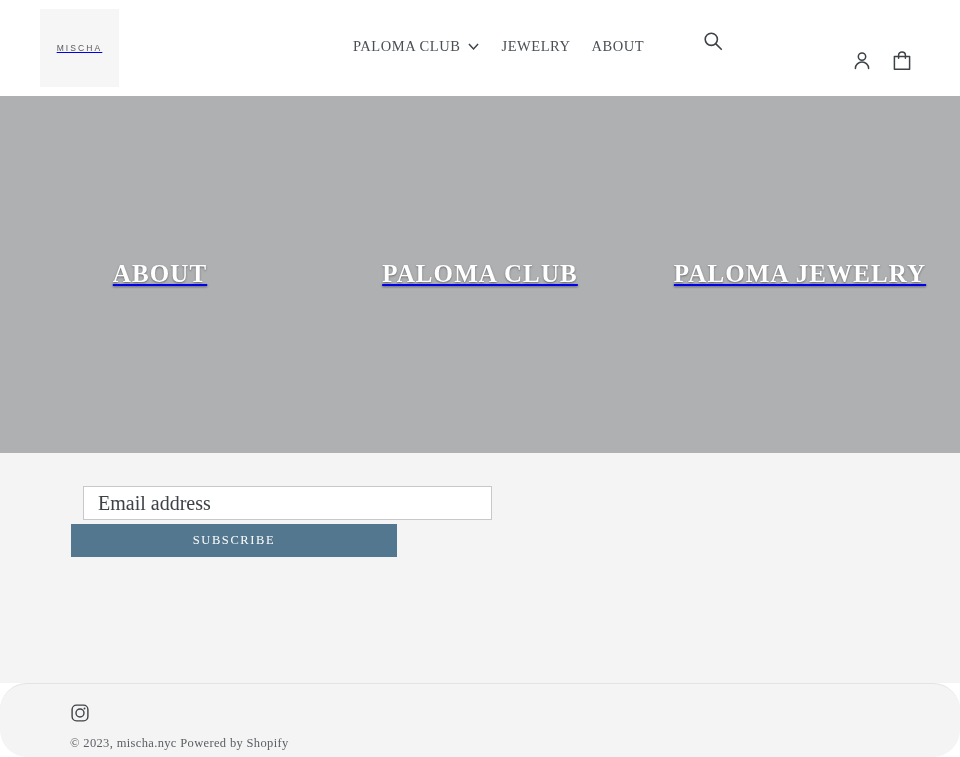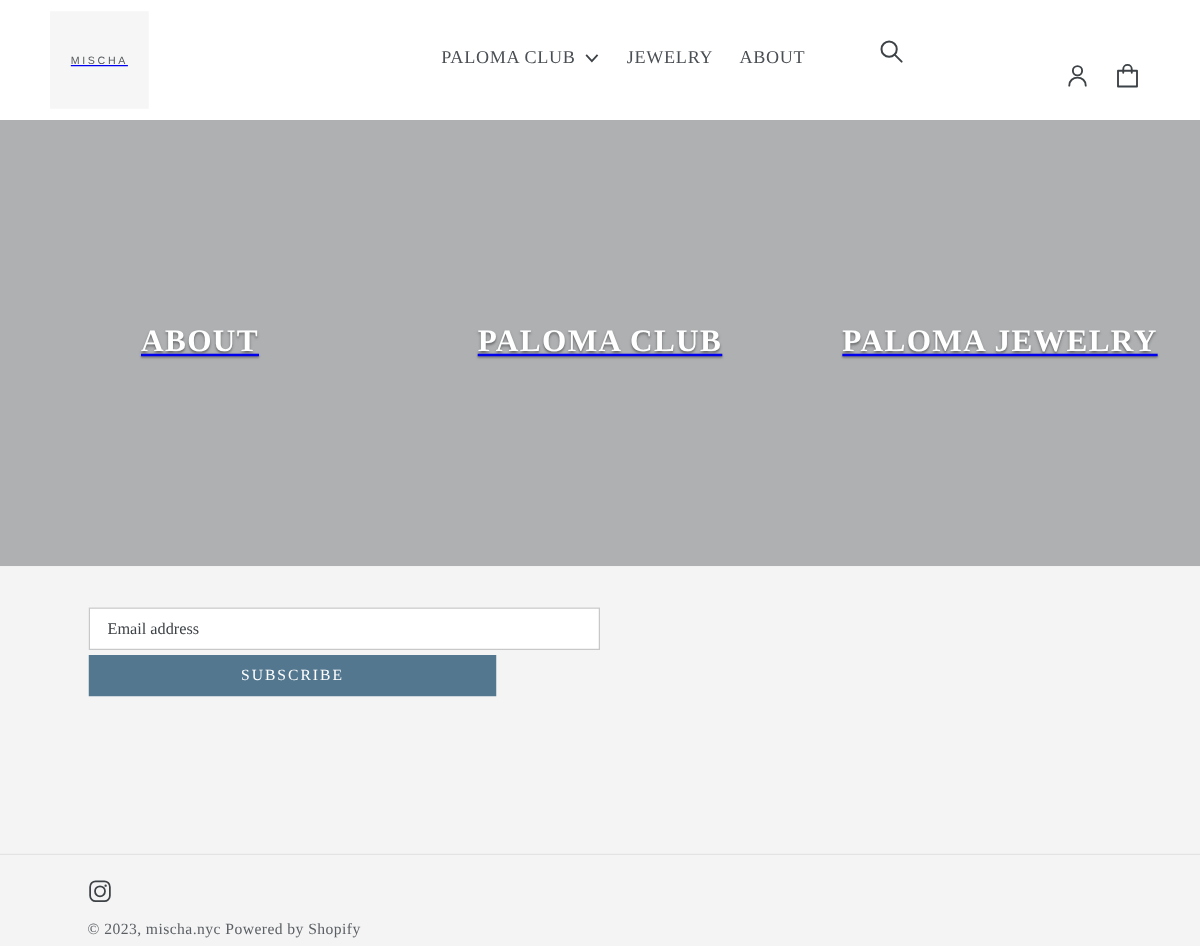--- a/index.html
+++ b/index.html
@@ -167,24 +167,25 @@
     margin-bottom: 21px;
   }
 
   .nl-input {
     display: block;
     width: 409px;
     height: 34px;
     background: #ffffff;
     border: 1px solid #c8c8c8;
     font-family: "Liberation Serif", serif;
-    font-size: 13px;
+    font-size: 20px;
     color: #000000;
     padding: 0 14px;
     outline: none;
+    margin-left: 12px;
   }
   .nl-input::placeholder { color: #3d4246; opacity: 1; }
 
   .nl-submit {
     display: block;
     width: 326px;
     height: 33px;
     margin-top: 4px;
     background: #53778f;
     border: none;
@@ -195,20 +196,21 @@
     cursor: pointer;
   }
 
   
   .footer {
     flex: 0 0 auto;
     background: #f4f4f4;
     border-top: 1px solid #e3e3e3;
     height: 74px;
     position: relative;
+    border-radius: 27px;
   }
 
   .social {
     position: absolute;
     left: 70px;
     top: 19px;
     width: 20px;
     height: 20px;
     background: none;
     border: none;

